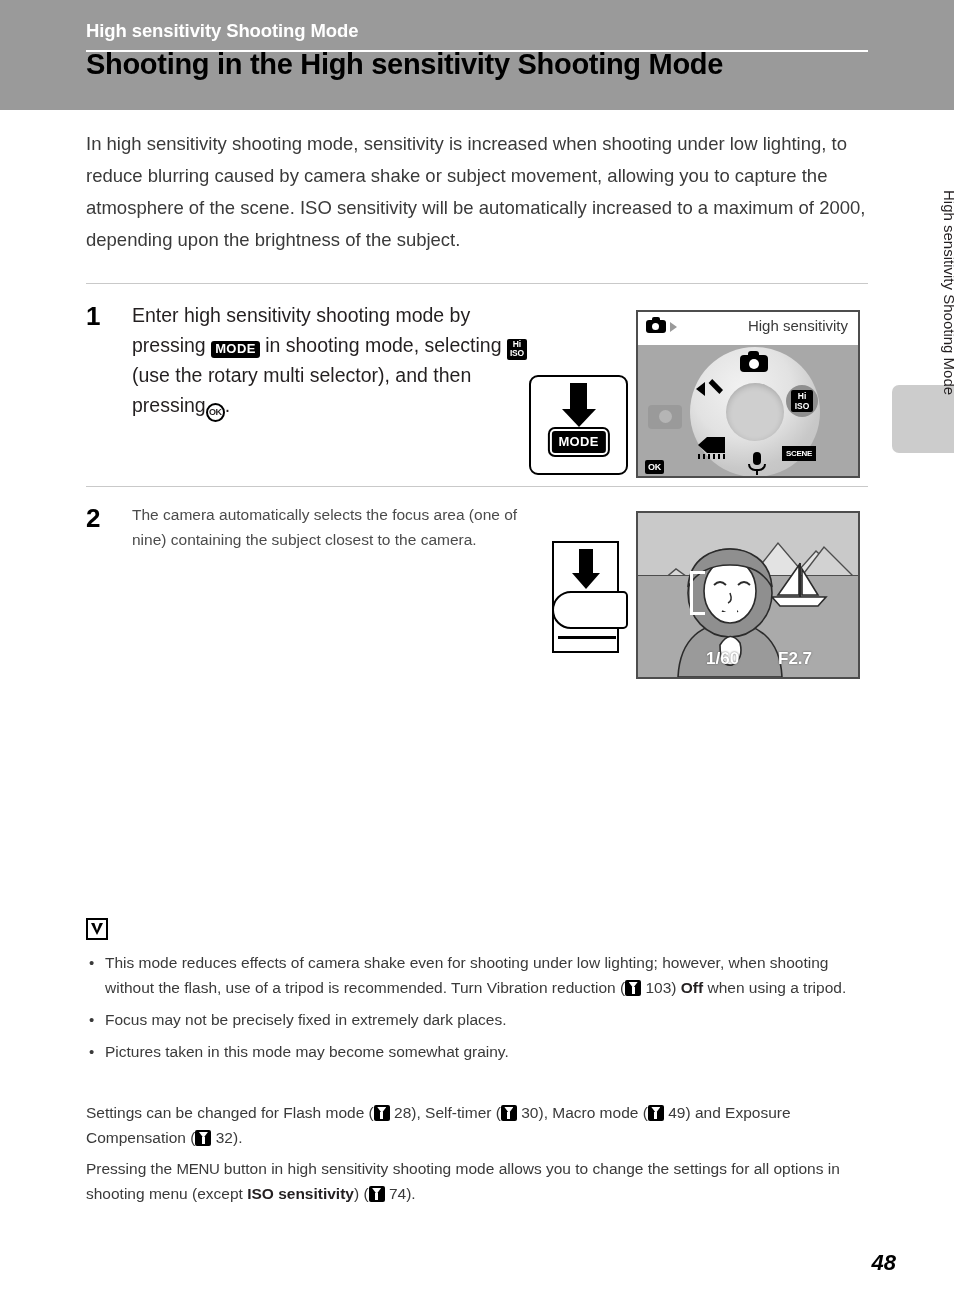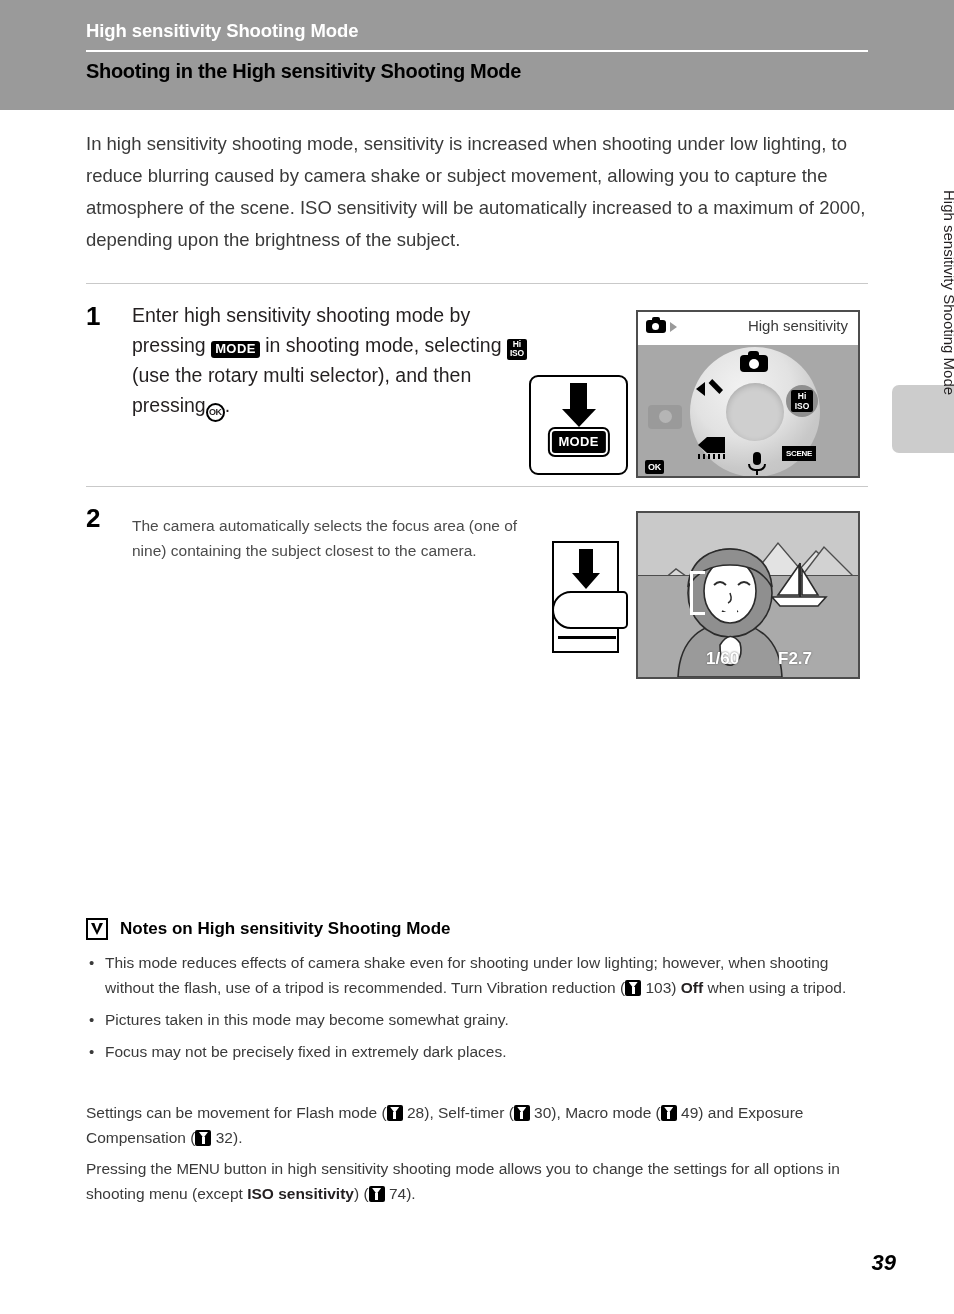--- a/index.html
+++ b/index.html
@@ -17,22 +17,22 @@
   }
   .header-kicker{
     position:absolute;left:86px;top:20px;
     font-size:18.5px;font-weight:bold;color:#ffffff;
     letter-spacing:-0.1px;
   }
   .header-rule{
     position:absolute;left:86px;top:50px;width:782px;height:2px;background:#ffffff;
   }
   .header-title{
-    position:absolute;left:86px;top:60px;
-    font-size:20px;font-weight:bold;color:#000000;
+    position:absolute;left:86px;top:48px;
+    font-size:29px;font-weight:bold;color:#000000;
     letter-spacing:-0.3px;
   }
 
   
   .side-tab-block{
     position:absolute;right:0;top:385px;width:62px;height:68px;
     background:#cccccc;border-radius:7px 0 0 7px;
   }
   .side-tab-text{
     position:absolute;right:-4px;top:470px;width:280px;
@@ -57,21 +57,21 @@
     font-size:26px;font-weight:bold;color:#000;line-height:28px;
     padding-top:2px;
   }
   .step-body{flex:1 1 auto;}
   .step-head{
     font-size:19.5px;line-height:30px;color:#231f20;
     width:400px;
   }
   .step-sub{
     font-size:15.5px;line-height:25px;color:#4b4b4b;
-    width:390px;margin-top:11px;
+    width:390px;margin-top:0;
   }
 
   
   .ico{display:inline-block;vertical-align:-2px;}
   .ico-mode{
     background:#000;color:#fff;font-weight:bold;font-size:13px;
     padding:1px 4px 2px;border-radius:3px;letter-spacing:0.4px;
     line-height:14px;position:relative;top:-1px;
   }
   .ico-hiiso{
@@ -326,27 +326,26 @@
     <div style="position:absolute;left:84px;top:58px;width:12px;height:38px;border:3px solid #fff;border-left:none;"></div>
 
     <div style="position:absolute;left:68px;bottom:8px;color:#fff;font-size:17px;font-weight:bold;text-shadow:0 0 2px #555;">1/60</div>
     <div style="position:absolute;left:140px;bottom:8px;color:#fff;font-size:17px;font-weight:bold;text-shadow:0 0 2px #555;">F2.7</div>
   </div>
 </div>
 
 <div style="position:absolute;left:86px;top:918px;width:790px;">
   <div class="note-head">
     <div class="badge-caution"></div>
-    <div class="note-head-title">Notes on High sensitivity Shooting Mode</div>
   </div>
   <ul class="bullets">
     <li><span>This mode reduces effects of camera shake even for shooting under low lighting; however, when shooting without the flash, use of a tripod is recommended. Turn Vibration reduction (</span><span class="ico ico-ref"></span> <span>103</span><span>) </span><span class="bold">Off</span><span> when using a tripod.</span></li>
+    <li>Focus may not be precisely fixed in extremely dark places.</li>
     <li>Pictures taken in this mode may become somewhat grainy.</li>
-    <li>Focus may not be precisely fixed in extremely dark places.</li>
   </ul>
 </div>
 
 <div style="position:absolute;left:86px;top:1100px;width:790px;">
-  <p class="note-para"><span>Settings can be movement for Flash mode (</span><span class="ico ico-ref"></span> <span>28</span><span>), Self-timer (</span><span class="ico ico-ref"></span> <span>30</span><span>), Macro mode (</span><span class="ico ico-ref"></span> <span>49</span><span>) and Exposure Compensation (</span><span class="ico ico-ref"></span> <span>32</span><span>).</span></p>
+  <p class="note-para"><span>Settings can be changed for Flash mode (</span><span class="ico ico-ref"></span> <span>28</span><span>), Self-timer (</span><span class="ico ico-ref"></span> <span>30</span><span>), Macro mode (</span><span class="ico ico-ref"></span> <span>49</span><span>) and Exposure Compensation (</span><span class="ico ico-ref"></span> <span>32</span><span>).</span></p>
   <p class="note-para"><span>Pressing the</span> <span class="ico-menu">MENU</span> <span>button in high sensitivity shooting mode allows you to change the settings for all options in shooting menu (except</span> <span class="bold">ISO sensitivity</span><span>) (</span><span class="ico ico-ref"></span> <span>74</span><span>).</span></p>
 </div>
 
-<div class="page-num">39</div>
+<div class="page-num">48</div>
 
 </body></html>

